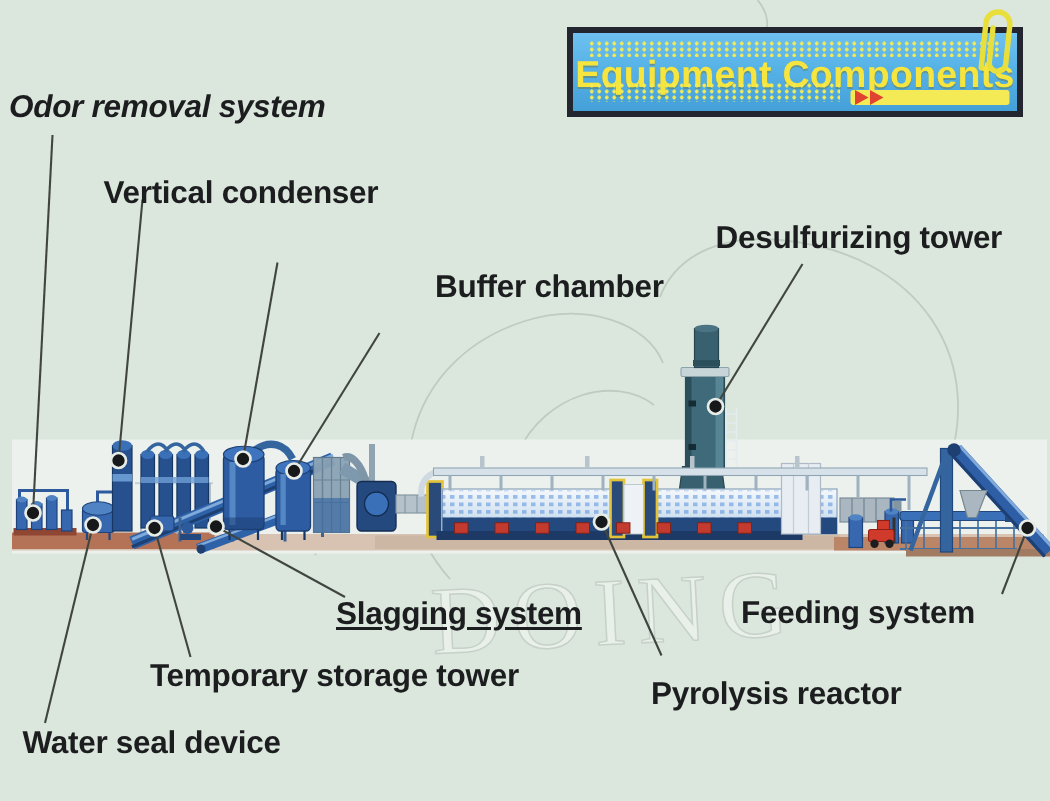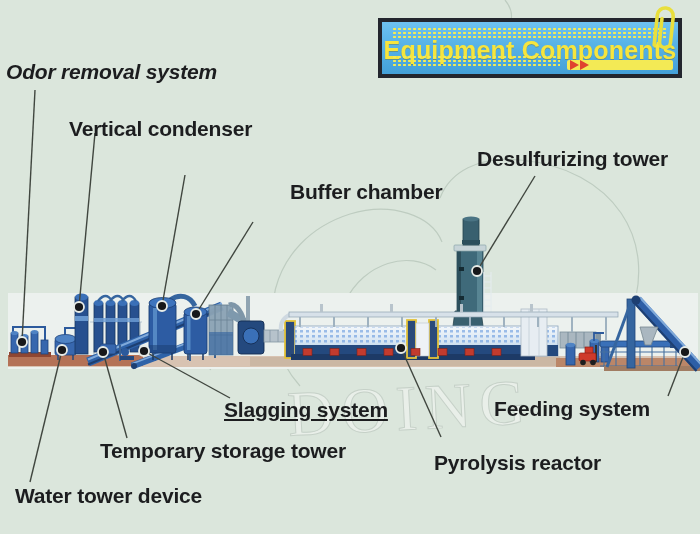--- a/index.html
+++ b/index.html
@@ -311,17 +311,17 @@
   <svg class="paperclip" width="40" height="56" viewBox="0 0 40 56">
     <path d="M11,46 V16 a8,8 0 0 1 16,0 v26 a5.5,5.5 0 0 1 -11,0 V19" fill="none" stroke="#e9df3c" stroke-width="3.6" stroke-linecap="round"></path>
   </svg>
 
   <div class="lbl lbl-odor">Odor removal system</div>
   <div class="lbl lbl-vertical">Vertical condenser</div>
   <div class="lbl lbl-buffer-chamber">Buffer chamber</div>
   <div class="lbl lbl-desulfurizing">Desulfurizing tower</div>
   <div class="lbl lbl-slagging">Slagging system</div>
   <div class="lbl lbl-temp-storage">Temporary storage tower</div>
-  <div class="lbl lbl-water-seal">Water tower device</div>
+  <div class="lbl lbl-water-seal">Water seal device</div>
   <div class="lbl lbl-pyrolysis">Pyrolysis reactor</div>
   <div class="lbl lbl-feeding">Feeding system</div>
 
 </div>
 
 </body></html>

